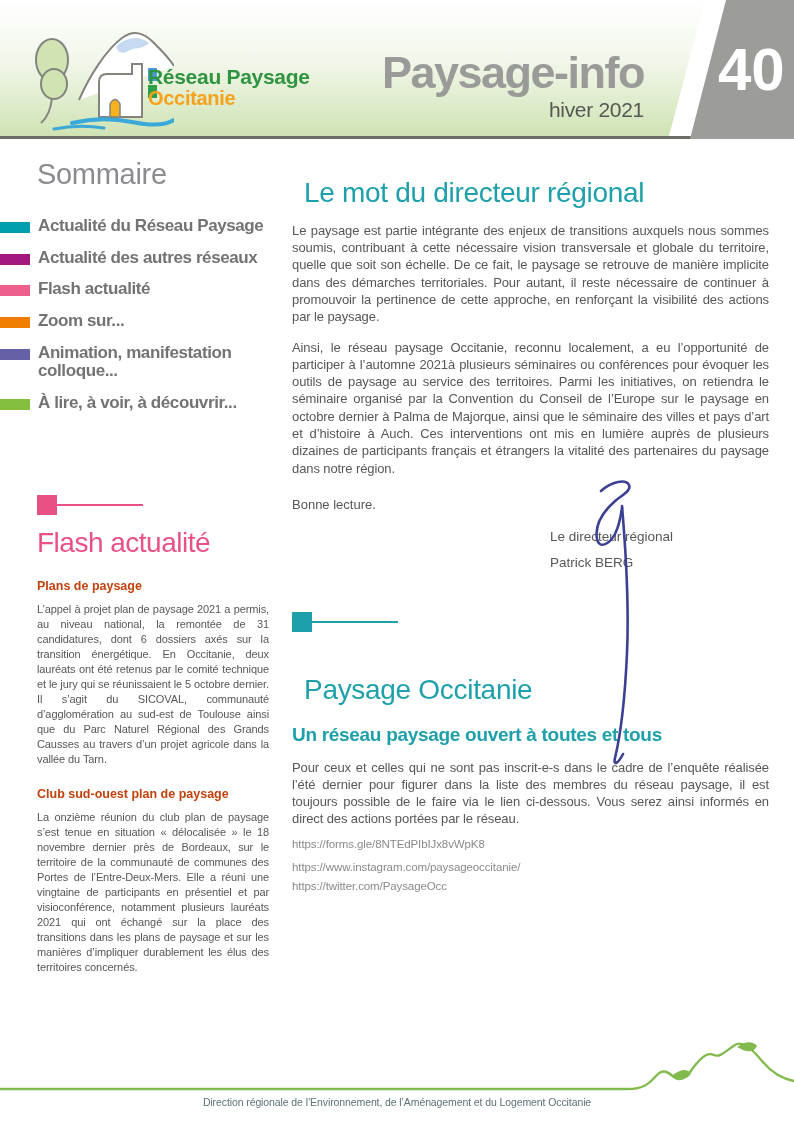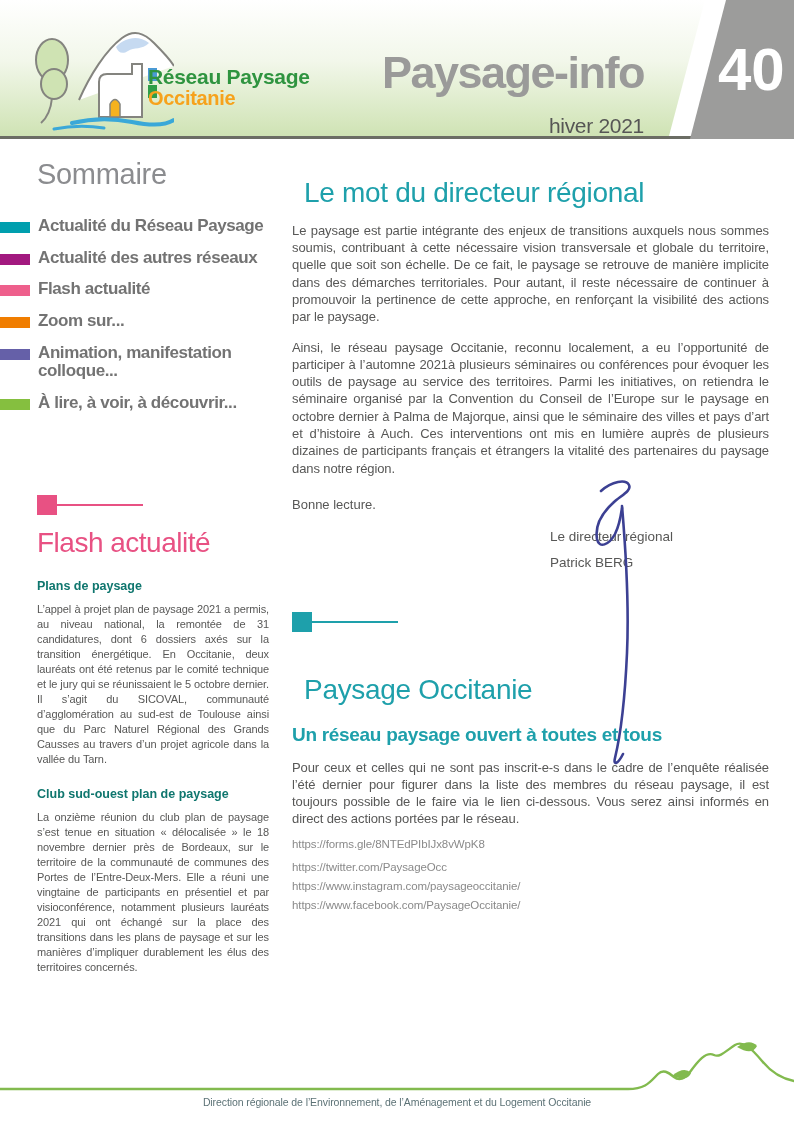--- a/index.html
+++ b/index.html
@@ -10,21 +10,21 @@
   .header{position:absolute;top:0;left:0;width:794px;height:136px;border-bottom:3px solid #6b6d64;background:#fff;}
   .band{position:absolute;top:0;left:0;width:100%;height:100%;
         background:linear-gradient(180deg,#ffffff 0%,#f2f7ea 45%,#cfe3b4 100%);
         clip-path:polygon(0 0,705px 0,669px 100%,0 100%);}
   .logo-art{position:absolute;left:24px;top:20px;}
   .logo-text{position:absolute;left:148px;top:66px;line-height:1.05;}
   .logo-line1{display:block;font-size:21px;font-weight:700;color:#2f9440;letter-spacing:-0.3px;}
   .logo-line2{display:block;font-size:20px;font-weight:700;color:#f6a21c;letter-spacing:-0.3px;}
   .masthead{position:absolute;right:150px;top:50px;text-align:right;}
   .mast-title{display:block;font-size:45px;font-weight:700;color:#9a9a99;letter-spacing:-1.5px;line-height:1;}
-  .mast-season{display:block;font-size:21px;color:#565655;margin-top:19px;letter-spacing:-0.3px;}
+  .mast-season{display:block;font-size:21px;color:#565655;margin-top:3px;letter-spacing:-0.3px;}
   .issue-badge{position:absolute;right:0;top:0;width:140px;height:139px;background:#9c9c9b;
         clip-path:polygon(58px 0,100% 0,100% 100%,22px 100%);
         display:flex;align-items:center;}
   .issue-num{font-size:60px;font-weight:700;color:#ffffff;padding-left:50px;line-height:1;}
 
   
   .sommaire{position:absolute;top:158px;left:0;width:275px;}
   .sommaire h2{margin:0 0 26px 37px;font-size:29px;font-weight:400;color:#8b8c8f;letter-spacing:-0.3px;}
   .som-list{margin:0;padding:0;list-style:none;}
   .som-item{display:flex;margin-bottom:13px;}
@@ -33,21 +33,21 @@
              line-height:1.1;letter-spacing:-0.4px;}
 
   
   .deco{display:flex;align-items:center;}
   .deco .sq{width:20px;height:20px;flex:none;}
   .deco .ln{width:86px;height:2px;}
 
   
   .flash{position:absolute;top:495px;left:37px;width:232px;}
   .flash h2{margin:12px 0 0 0;font-size:28px;font-weight:400;color:#e85183;letter-spacing:-0.5px;}
-  .flash h3{margin:20px 0 0 0;font-size:12.5px;font-weight:700;color:#0f766e;}
+  .flash h3{margin:20px 0 0 0;font-size:12.5px;font-weight:700;color:#c2410c;}
   .flash p{margin:9px 0 0 0;font-size:11px;line-height:15px;text-align:justify;color:#575756;letter-spacing:-0.1px;}
 
   
   .rightcol{position:absolute;top:166px;left:292px;width:477px;}
   .rightcol h1{margin:12px;font-size:28px;font-weight:400;color:#1ea0ab;letter-spacing:-0.3px;line-height:1.1;}
   .rightcol p.body{margin:13px 0 0 0;font-size:13px;line-height:17.3px;text-align:justify;letter-spacing:-0.1px;}
   .closing{margin:20px 0 0 0;font-size:13px;}
   .sig-block{margin:12px 0 0 0;padding-left:258px;font-size:13.5px;line-height:26px;}
   .deco-teal{margin-top:36px;}
   .section-title{margin:14px 0 0 0;font-size:30px;font-weight:400;color:#1ea0ab;letter-spacing:-0.4px;line-height:33px;}
@@ -163,27 +163,24 @@
       <br>
       <span>Paysage Occitanie</span>
     </h1>
     <h3 class="subhead">Un réseau paysage ouvert à toutes et tous</h3>
     <p class="body">Pour ceux et celles qui ne sont pas inscrit-e-s dans le cadre de l’enquête réalisée l’été dernier pour figurer dans la liste des membres du réseau paysage, il est toujours possible de le faire via le lien ci-dessous. Vous serez ainsi informés en direct des actions portées par le réseau.</p>
     <p class="link">
       <a href="#">https://forms.gle/8NTEdPIbIJx8vWpK8</a>
     </p>
     <ul class="social">
       <li>
-        <a href="#">https://twitter.com/PaysageOcc</a>
-      </li>
-      <li>
         <a href="#">https://www.instagram.com/paysageoccitanie/</a>
       </li>
       <li>
-        <a href="#">https://www.facebook.com/PaysageOccitanie/</a>
+        <a href="#">https://twitter.com/PaysageOcc</a>
       </li>
     </ul>
   </section>
 
   <svg class="signature" width="160" height="320" viewBox="0 0 160 320">
     <g fill="none" stroke="#3c4093" stroke-width="2.6" stroke-linecap="round">
       <path d="M41,33 C52,23 66,21 69,27 C72,33 60,38 53,45 C41,56 35,69 37,81 C39,91 49,87 55,76 C59,68 61,57 62,50"></path>
       <path d="M62,48 C66,95 69,150 67,195 C65,240 61,275 55,300 C53,308 58,306 63,296"></path>
     </g>
   </svg>

